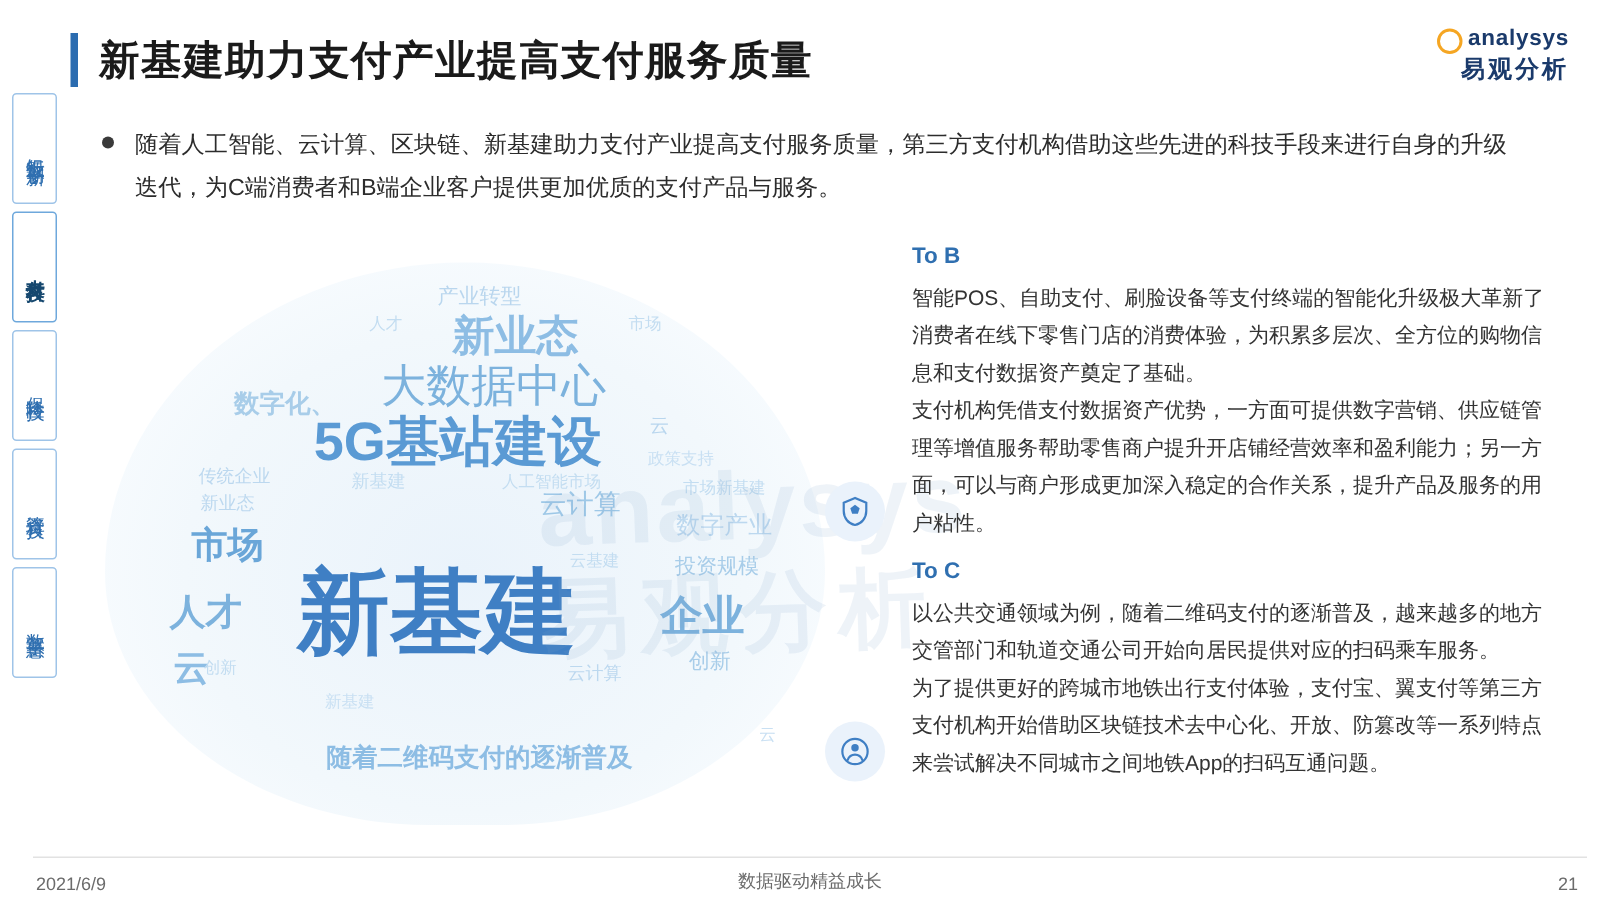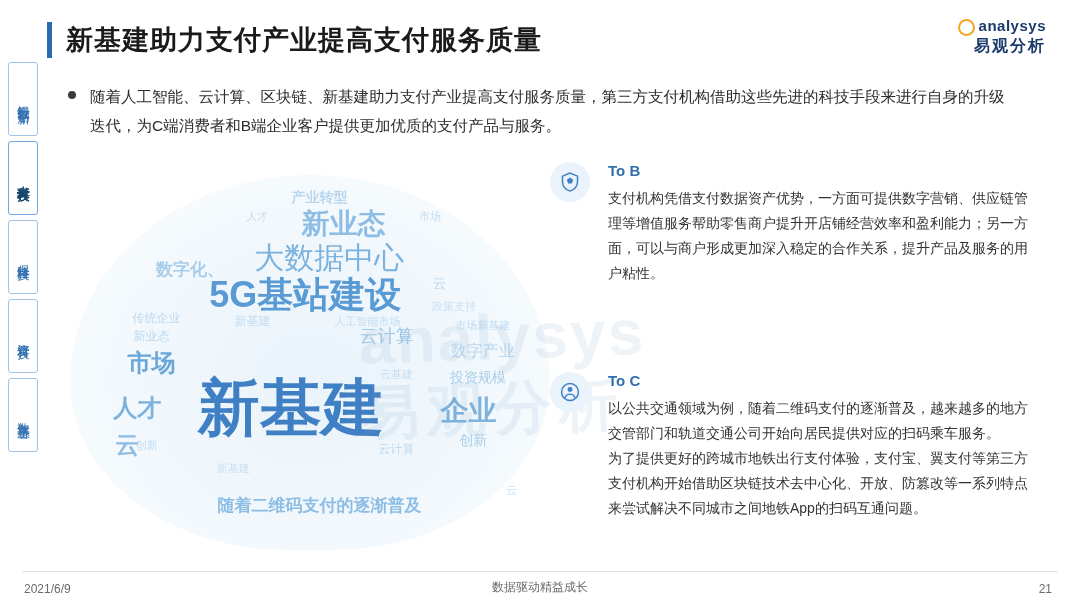--- a/index.html
+++ b/index.html
@@ -170,21 +170,21 @@
     display: block;
     font-size: 58px;
     margin-top: -4px;
     letter-spacing: 8px;
   }
 
   
   .panel {
     position: absolute;
     display: flex;
-    align-items: flex-start;
+    align-items: flex-end;
   }
   .panel-icon {
     width: 40px;
     height: 40px;
     border-radius: 50%;
     background: #eaf2fb;
     display: flex;
     align-items: center;
     justify-content: center;
     flex: 0 0 auto;
@@ -285,21 +285,21 @@
   <div id="cloud-words">
       <span class="cloud-word" style="left: 46%; top: 62%; font-size: 62px; color: rgb(63, 127, 196); font-weight: bold;">新基建</span>
       <span class="cloud-word" style="left: 49%; top: 32%; font-size: 36px; color: rgb(90, 154, 212); font-weight: bold;">5G基站建设</span>
       <span class="cloud-word" style="left: 54%; top: 22%; font-size: 30px; color: rgb(124, 178, 221); font-weight: normal;">大数据中心</span>
       <span class="cloud-word" style="left: 57%; top: 13%; font-size: 28px; color: rgb(141, 189, 228); font-weight: bold;">新业态</span>
       <span class="cloud-word" style="left: 83%; top: 63%; font-size: 28px; color: rgb(124, 178, 221); font-weight: bold;">企业</span>
       <span class="cloud-word" style="left: 17%; top: 50%; font-size: 24px; color: rgb(106, 166, 216); font-weight: bold;">市场</span>
       <span class="cloud-word" style="left: 14%; top: 62%; font-size: 24px; color: rgb(124, 178, 221); font-weight: bold;">人才</span>
       <span class="cloud-word" style="left: 12%; top: 72%; font-size: 24px; color: rgb(141, 189, 228); font-weight: bold;">云</span>
       <span class="cloud-word" style="left: 25%; top: 25%; font-size: 17px; color: rgb(168, 205, 233); font-weight: bold;">数字化、</span>
-      <span class="cloud-word" style="left: 52%; top: 6%; font-size: 14px; color: rgb(185, 214, 238); font-weight: bold;">产业转型</span>
+      <span class="cloud-word" style="left: 52%; top: 6%; font-size: 14px; color: rgb(185, 214, 238); font-weight: normal;">产业转型</span>
       <span class="cloud-word" style="left: 75%; top: 11%; font-size: 11px; color: rgb(195, 221, 241); font-weight: normal;">市场</span>
       <span class="cloud-word" style="left: 39%; top: 11%; font-size: 11px; color: rgb(195, 221, 241); font-weight: normal;">人才</span>
       <span class="cloud-word" style="left: 66%; top: 43%; font-size: 18px; color: rgb(158, 200, 231); font-weight: normal;">云计算</span>
       <span class="cloud-word" style="left: 77%; top: 29%; font-size: 13px; color: rgb(185, 214, 238); font-weight: normal;">云</span>
       <span class="cloud-word" style="left: 18%; top: 38%; font-size: 12px; color: rgb(188, 216, 239); font-weight: normal;">传统企业</span>
       <span class="cloud-word" style="left: 17%; top: 43%; font-size: 12px; color: rgb(188, 216, 239); font-weight: normal;">新业态</span>
       <span class="cloud-word" style="left: 38%; top: 39%; font-size: 12px; color: rgb(195, 221, 241); font-weight: normal;">新基建</span>
       <span class="cloud-word" style="left: 62%; top: 39%; font-size: 11px; color: rgb(195, 221, 241); font-weight: normal;">人工智能市场</span>
       <span class="cloud-word" style="left: 86%; top: 40%; font-size: 11px; color: rgb(195, 221, 241); font-weight: normal;">市场新基建</span>
       <span class="cloud-word" style="left: 80%; top: 35%; font-size: 11px; color: rgb(201, 224, 243); font-weight: normal;">政策支持</span>
@@ -323,20 +323,21 @@
 <div class="panel panel-b">
   <div class="panel-icon">
     <svg width="22" height="22" viewBox="0 0 24 24" aria-hidden="true">
       <path d="M12 2.2 3.8 5.6v6.1c0 5.1 3.5 9.2 8.2 10.1 4.7-.9 8.2-5 8.2-10.1V5.6L12 2.2z" fill="none" stroke="#3f7fc4" stroke-width="1.6"></path>
       <path d="M12 7.1l3.4 2.5-1.3 4h-4.2l-1.3-4L12 7.1z" fill="#3f7fc4"></path>
     </svg>
   </div>
   <div class="panel-body">
     <div class="panel-title">To B</div>
     <div class="panel-text">
+      <p>智能POS、自助支付、刷脸设备等支付终端的智能化升级极大革新了消费者在线下零售门店的消费体验，为积累多层次、全方位的购物信息和支付数据资产奠定了基础。</p>
       <p>支付机构凭借支付数据资产优势，一方面可提供数字营销、供应链管理等增值服务帮助零售商户提升开店铺经营效率和盈利能力；另一方面，可以与商户形成更加深入稳定的合作关系，提升产品及服务的用户粘性。</p>
     </div>
   </div>
 </div>
 
 <div class="panel panel-c">
   <div class="panel-icon">
     <svg width="22" height="22" viewBox="0 0 24 24" aria-hidden="true">
       <circle cx="12" cy="12" r="9.2" fill="none" stroke="#3f7fc4" stroke-width="1.6"></circle>
       <circle cx="12" cy="9.3" r="2.7" fill="#3f7fc4"></circle>

